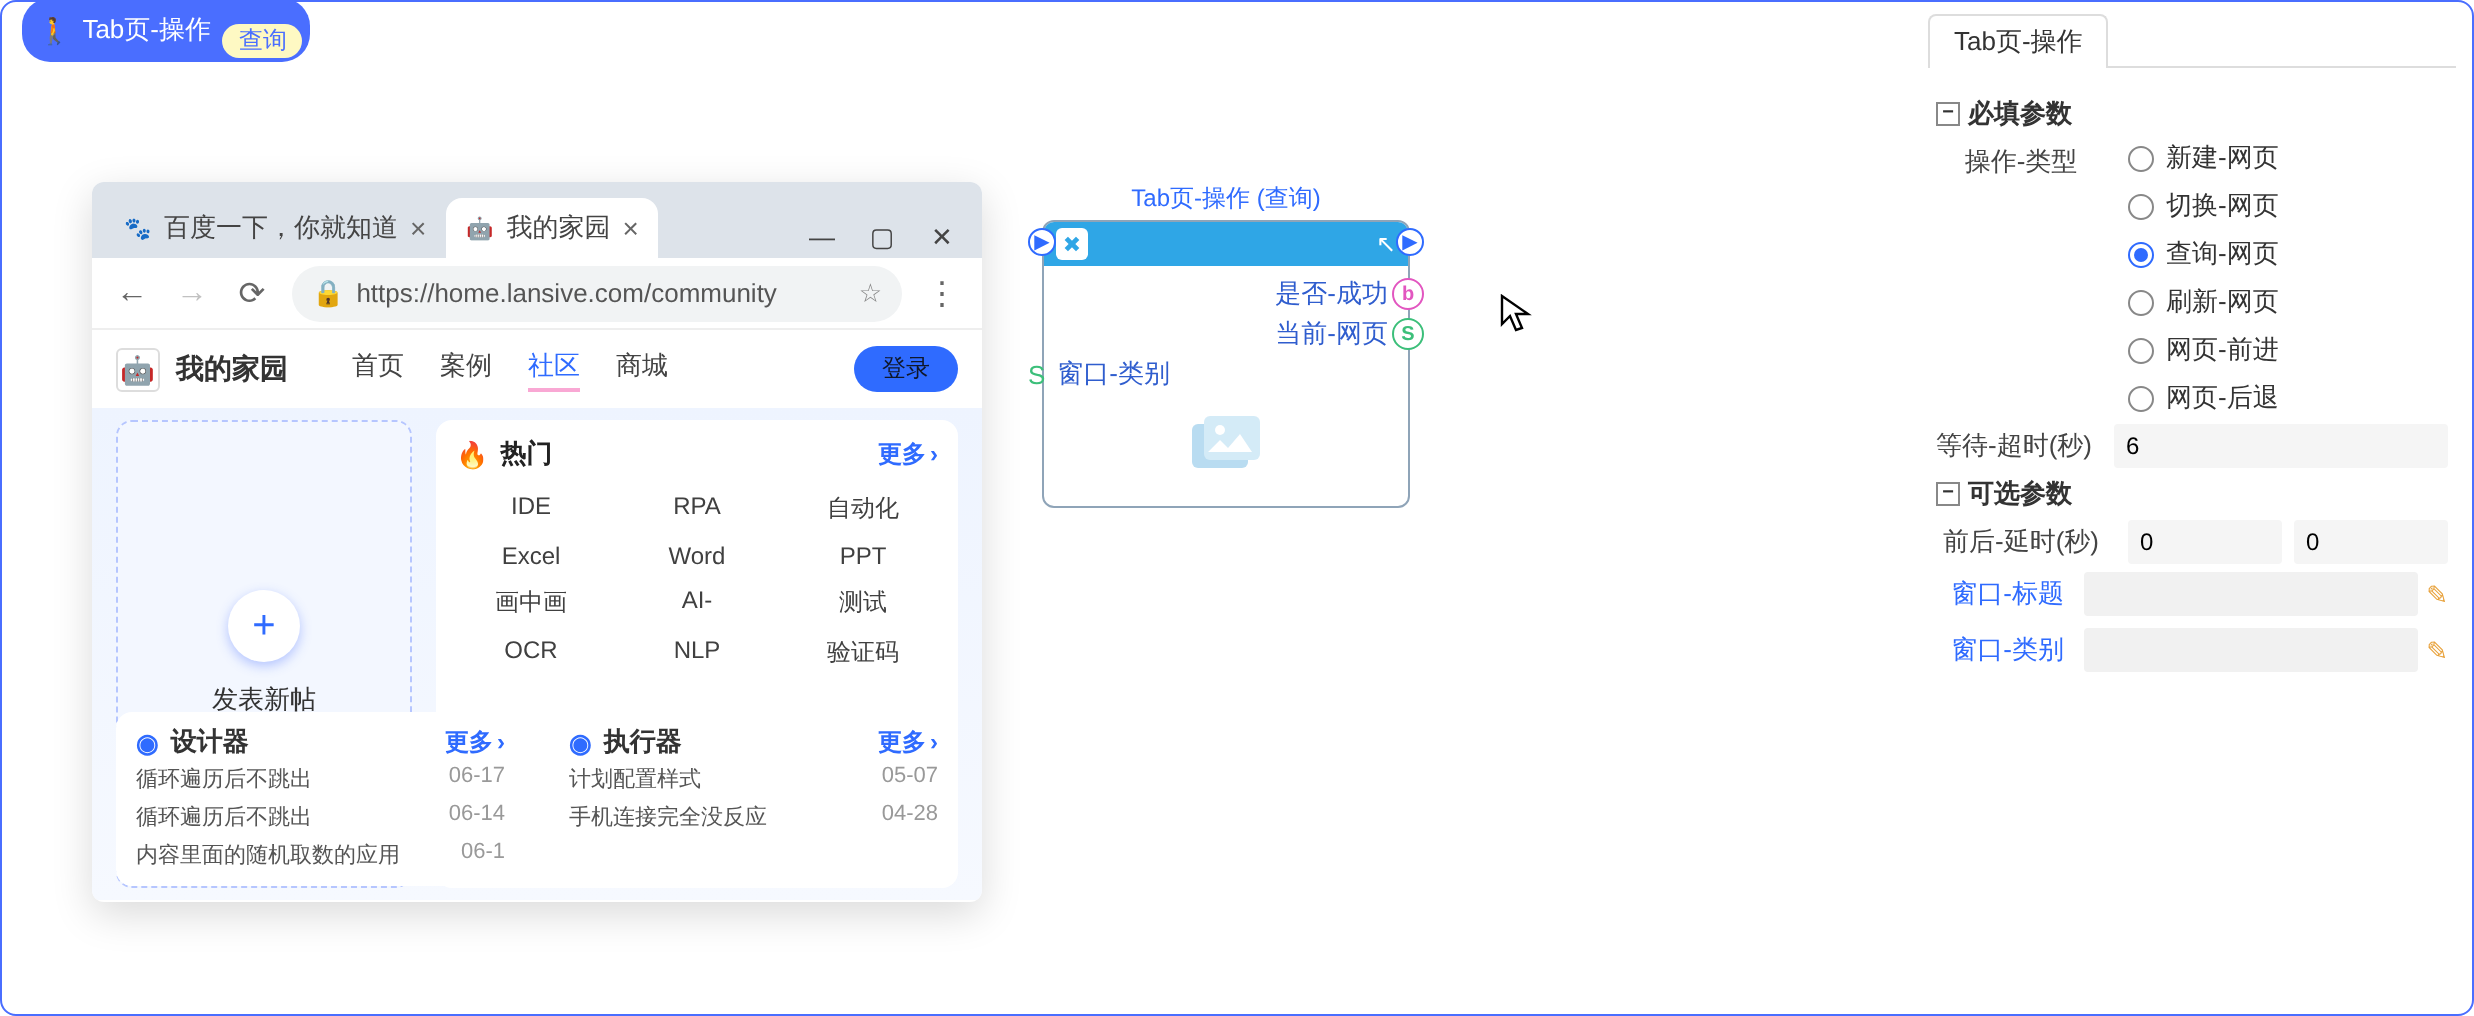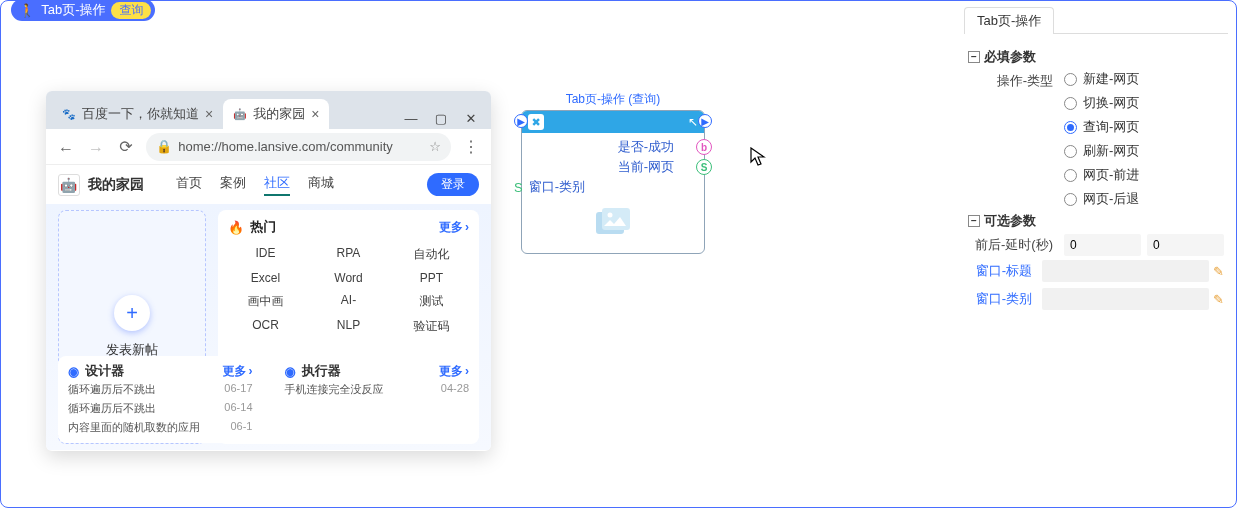--- a/index.html
+++ b/index.html
@@ -2,21 +2,21 @@
 <html><head>
 <meta charset="utf-8">
 <style>
   * { box-sizing: border-box; margin: 0; padding: 0; }
   body { font-family: "Microsoft YaHei", "PingFang SC", sans-serif; font-size: 13px; color: #333; background: #fff; }
   .app { position: relative; width: 1237px; height: 508px; border: 1px solid #4a6eff; border-radius: 8px; background: #fff; }
   
   .top-badge { position: absolute; top: -2px; left: 10px; background: #4a6eff; color: #fff; border-radius: 14px; padding: 2px 4px 2px 8px; display: flex; align-items: center; gap: 6px; font-size: 13px; z-index: 10; }
   .top-badge .icon { font-size: 13px; }
   .top-badge .title-text { font-weight: 500; }
-  .top-badge .sub { background: #fde047; color: #4a6eff; border-radius: 10px; padding: 0 8px; font-size: 12px; }
+  .top-badge .sub { background: #fef9c3; color: #4a6eff; border-radius: 10px; padding: 0 8px; font-size: 12px; margin-top: 11px; }
   
   .browser { position: absolute; left: 45px; top: 90px; width: 445px; height: 360px; border-radius: 6px; box-shadow: 0 6px 20px rgba(0,0,0,.15); background: #fff; overflow: hidden; }
   .br-titlebar { height: 38px; background: #dde3ea; display: flex; align-items: flex-end; }
   .br-tabs { display: flex; align-items: flex-end; height: 100%; flex: 1; padding-left: 6px; }
   .br-tab { display: flex; align-items: center; gap: 6px; padding: 6px 10px; font-size: 13px; color: #444; position: relative; border-radius: 8px 8px 0 0; }
   .br-tab.active { background: #fff; }
   .br-tab .favicon { width: 14px; height: 14px; border-radius: 50%; display: inline-flex; align-items: center; justify-content: center; font-size: 11px; color: #2961ff; }
   .br-tab .favicon.baidu { color: #2961ff; }
   .br-tab .favicon.robot { color: #666; }
   .br-tab .close { color: #666; font-size: 14px; }
@@ -26,22 +26,22 @@
   .br-url .nav-ico { width: 20px; text-align: center; color: #666; font-size: 16px; }
   .br-url .addr { flex: 1; background: #f1f3f4; border-radius: 20px; height: 28px; display: flex; align-items: center; padding: 0 10px; gap: 6px; color: #555; font-size: 13px; }
   .br-url .addr .lock { color: #666; }
   .br-url .addr .url-text { flex: 1; white-space: nowrap; overflow: hidden; }
   .br-url .addr .star { color: #888; }
   .page-header { display: flex; align-items: center; padding: 8px 12px; gap: 8px; font-size: 13px; }
   .page-header .logo { width: 22px; height: 22px; border: 1px solid #ddd; border-radius: 3px; display: inline-flex; align-items: center; justify-content: center; font-size: 14px; }
   .page-header .site { font-weight: 600; font-size: 14px; }
   .page-header .navs { display: flex; gap: 18px; margin-left: 24px; }
   .page-header .navs span { color: #444; }
-  .page-header .navs .active { color: #2f6bff; border-bottom: 2px solid #0f766e; padding-bottom: 2px; }
-  .page-header .login { margin-left: auto; background: #2f6bff; color: #ffffff; border-radius: 14px; padding: 3px 14px; font-size: 12px; }
+  .page-header .navs .active { color: #2f6bff; border-bottom: 2px solid #f9a8d4; padding-bottom: 2px; }
+  .page-header .login { margin-left: auto; background: #2f6bff; color: #0f172a; border-radius: 14px; padding: 3px 14px; font-size: 12px; }
   .page-body { display: flex; gap: 12px; padding: 6px 12px; background: linear-gradient(180deg, #eef4ff 0%, #f6f9ff 100%); height: calc(100% - 38px - 36px - 40px); }
   .post-card { width: 148px; border: 1px dashed #b6c6ff; border-radius: 8px; display: flex; flex-direction: column; align-items: center; justify-content: center; gap: 10px; background: #f3f7ff; }
   .post-card .plus { width: 36px; height: 36px; border-radius: 50%; background: #fff; box-shadow: 0 2px 6px rgba(60,100,255,.35); color: #2f6bff; font-size: 20px; display: flex; align-items: center; justify-content: center; }
   .hot-card { flex: 1; background: #fff; border-radius: 8px; padding: 8px 10px; display: flex; flex-direction: column; }
   .hot-head { display: flex; align-items: center; gap: 6px; font-weight: 600; color: #222; font-size: 13px; }
   .hot-head .flame { color: #ff6a2f; }
   .hot-head .more { margin-left: auto; color: #2f6bff; font-size: 12px; display: flex; align-items: center; gap: 2px; }
   .tag-grid { display: grid; grid-template-columns: repeat(3, 1fr); gap: 4px 8px; margin-top: 8px; }
   .tag-grid span { text-align: center; font-size: 12px; color: #404040; padding: 2px 0; }
   .lists { position: absolute; left: 0; right: 0; bottom: 0; display: flex; padding: 0 12px 8px; gap: 12px; }
@@ -52,21 +52,21 @@
   .list-card li { list-style: none; display: flex; font-size: 11px; color: #555; padding: 2px 0; }
   .list-card li .dt { margin-left: auto; color: #999; }
   
   .node-wrap { position: absolute; left: 520px; top: 90px; }
   .node-title { color: #2f6bff; font-size: 12px; text-align: center; margin-bottom: 2px; }
   .node { position: relative; width: 184px; border: 1px solid #8fa4b8; border-radius: 6px; background: #fff; }
   .node-bar { height: 22px; background: #2fa6e6; border-radius: 5px 5px 0 0; display: flex; align-items: center; padding: 0 6px; gap: 4px; }
   .node-bar .nb-ico { width: 16px; height: 16px; background: #fff; border-radius: 3px; display: inline-flex; align-items: center; justify-content: center; color: #2fa6e6; font-size: 11px; }
   .node-bar .cursor { margin-left: auto; font-size: 12px; color: #fff; }
   .node-body { position: relative; padding: 4px 6px 6px; }
-  .out-row { display: flex; justify-content: flex-end; align-items: center; gap: 22px; color: #2f5dce; font-size: 13px; padding: 1px 0; }
+  .out-row { display: flex; justify-content: flex-end; align-items: center; gap: 2px; color: #2f5dce; font-size: 13px; padding: 1px 0; }
   .out-row .port { width: 16px; height: 16px; border-radius: 50%; border: 1.5px solid; display: inline-flex; align-items: center; justify-content: center; font-size: 10px; font-weight: 600; margin-right: -14px; background: #fff; }
   .port.b { border-color: #e256c0; color: #e256c0; }
   .port.l { border-color: #e8a23c; color: #e8a23c; }
   .port.s { border-color: #3cbf7a; color: #3cbf7a; }
   .in-row { display: flex; align-items: center; gap: 6px; color: #2f5dce; font-size: 13px; padding: 1px 0; }
   .in-row .port { margin-left: -14px; margin-right: 0; }
   .node-img { height: 50px; display: flex; align-items: center; justify-content: center; }
   .node-img svg { opacity: .6; }
   .exec-arrow { position: absolute; width: 14px; height: 14px; border: 1.5px solid #2f6bff; border-radius: 50%; background: #fff; display: flex; align-items: center; justify-content: center; color: #2f6bff; font-size: 10px; top: 3px; }
   .exec-arrow.left { left: -8px; }
@@ -74,21 +74,21 @@
   .cursor-arrow { position: absolute; left: 749px; top: 146px; font-size: 18px; }
   
   .panel { position: absolute; right: 0; top: 6px; width: 272px; bottom: 6px; padding-right: 8px; }
   .p-tabs { display: flex; }
   .p-tab { padding: 4px 12px; font-size: 13px; background: #fff; border: 1px solid #ddd; border-bottom: none; border-radius: 4px 4px 0 0; }
   .p-body { border-top: 1px solid #ddd; margin-top: -1px; padding-top: 6px; }
   .section { padding: 4px 4px; }
   .sec-head { display: flex; align-items: center; gap: 4px; font-weight: 600; font-size: 13px; margin-bottom: 4px; margin-top: 4px; }
   .sec-head .toggle { width: 12px; height: 12px; border: 1px solid #888; display: inline-flex; align-items: center; justify-content: center; font-size: 10px; line-height: 1; }
   .field-row { display: flex; align-items: flex-start; margin-bottom: 4px; }
-  .field-label { width: 96px; text-align: right; padding-right: 11px; color: #444; font-size: 13px; padding-top: 2px; }
+  .field-label { width: 96px; text-align: center; padding-right: 11px; color: #444; font-size: 13px; padding-top: 2px; }
   .radio-col { flex: 1; display: flex; flex-direction: column; gap: 6px; }
   .radio { display: flex; align-items: center; gap: 6px; font-size: 13px; }
   .radio .r { width: 13px; height: 13px; border: 1.5px solid #888; border-radius: 50%; display: inline-flex; align-items: center; justify-content: center; }
   .radio.checked .r { border-color: #2f6bff; }
   .radio.checked .r::after { content: ""; width: 7px; height: 7px; border-radius: 50%; background: #2f6bff; }
   .txt-input { flex: 1; background: #f5f5f5; height: 22px; border: none; padding: 0 6px; font-size: 12px; border-radius: 2px; }
   .dual { display: flex; gap: 6px; flex: 1; }
   .dual .txt-input { width: 50%; }
   .opt-row { display: flex; align-items: center; gap: 4px; margin-bottom: 6px; }
   .opt-row .field-label-inline { color: #2f6bff; font-size: 13px; width: 70px; text-align: right; padding-right: 6px; }
@@ -124,21 +124,21 @@
         <span>▢</span>
         <span>✕</span>
       </div>
     </div>
     <div class="br-url">
       <span class="nav-ico">←</span>
       <span class="nav-ico" style="opacity:.4">→</span>
       <span class="nav-ico">⟳</span>
       <div class="addr">
         <span class="lock">🔒</span>
-        <span class="url-text">home://home.lansive.com/community</span>
+        <span class="url-text">https://home.lansive.com/community</span>
         <span class="star">☆</span>
       </div>
       <span class="nav-ico">⋮</span>
     </div>
     <div class="page-header">
       <span class="logo">🤖</span>
       <span class="site">我的家园</span>
       <div class="navs">
         <span>首页</span>
         <span>案例</span>
@@ -200,20 +200,24 @@
           </ul>
         </div>
         <div class="list-card">
           <div class="lc-head">
             <span class="ci">◉</span>
             <span>执行器</span>
             <span class="more">更多 <span>›</span></span>
           </div>
           <ul>
             <li>
+              <span>计划配置样式</span>
+              <span class="dt">05-07</span>
+            </li>
+            <li>
               <span>手机连接完全没反应</span>
               <span class="dt">04-28</span>
             </li>
           </ul>
         </div>
       </div>
   </div>
 
   <div class="node-wrap">
     <div class="node-title">Tab页-操作 (查询)</div>
@@ -287,20 +291,24 @@
               <div class="radio">
                 <span class="r"></span>
                 <span>网页-前进</span>
               </div>
               <div class="radio">
                 <span class="r"></span>
                 <span>网页-后退</span>
               </div>
             </div>
         </div>
+        <div class="field-row">
+          <div class="field-label">等待-超时(秒)</div>
+          <input class="txt-input" value="6" style="">
+        </div>
         <div class="sec-head">
           <span class="toggle">−</span>
           <span>可选参数</span>
         </div>
         <div class="field-row">
           <div class="field-label">前后-延时(秒)</div>
           <div class="dual">
             <input class="txt-input" value="0" style="">
             <input class="txt-input" value="0" style="">
           </div>

